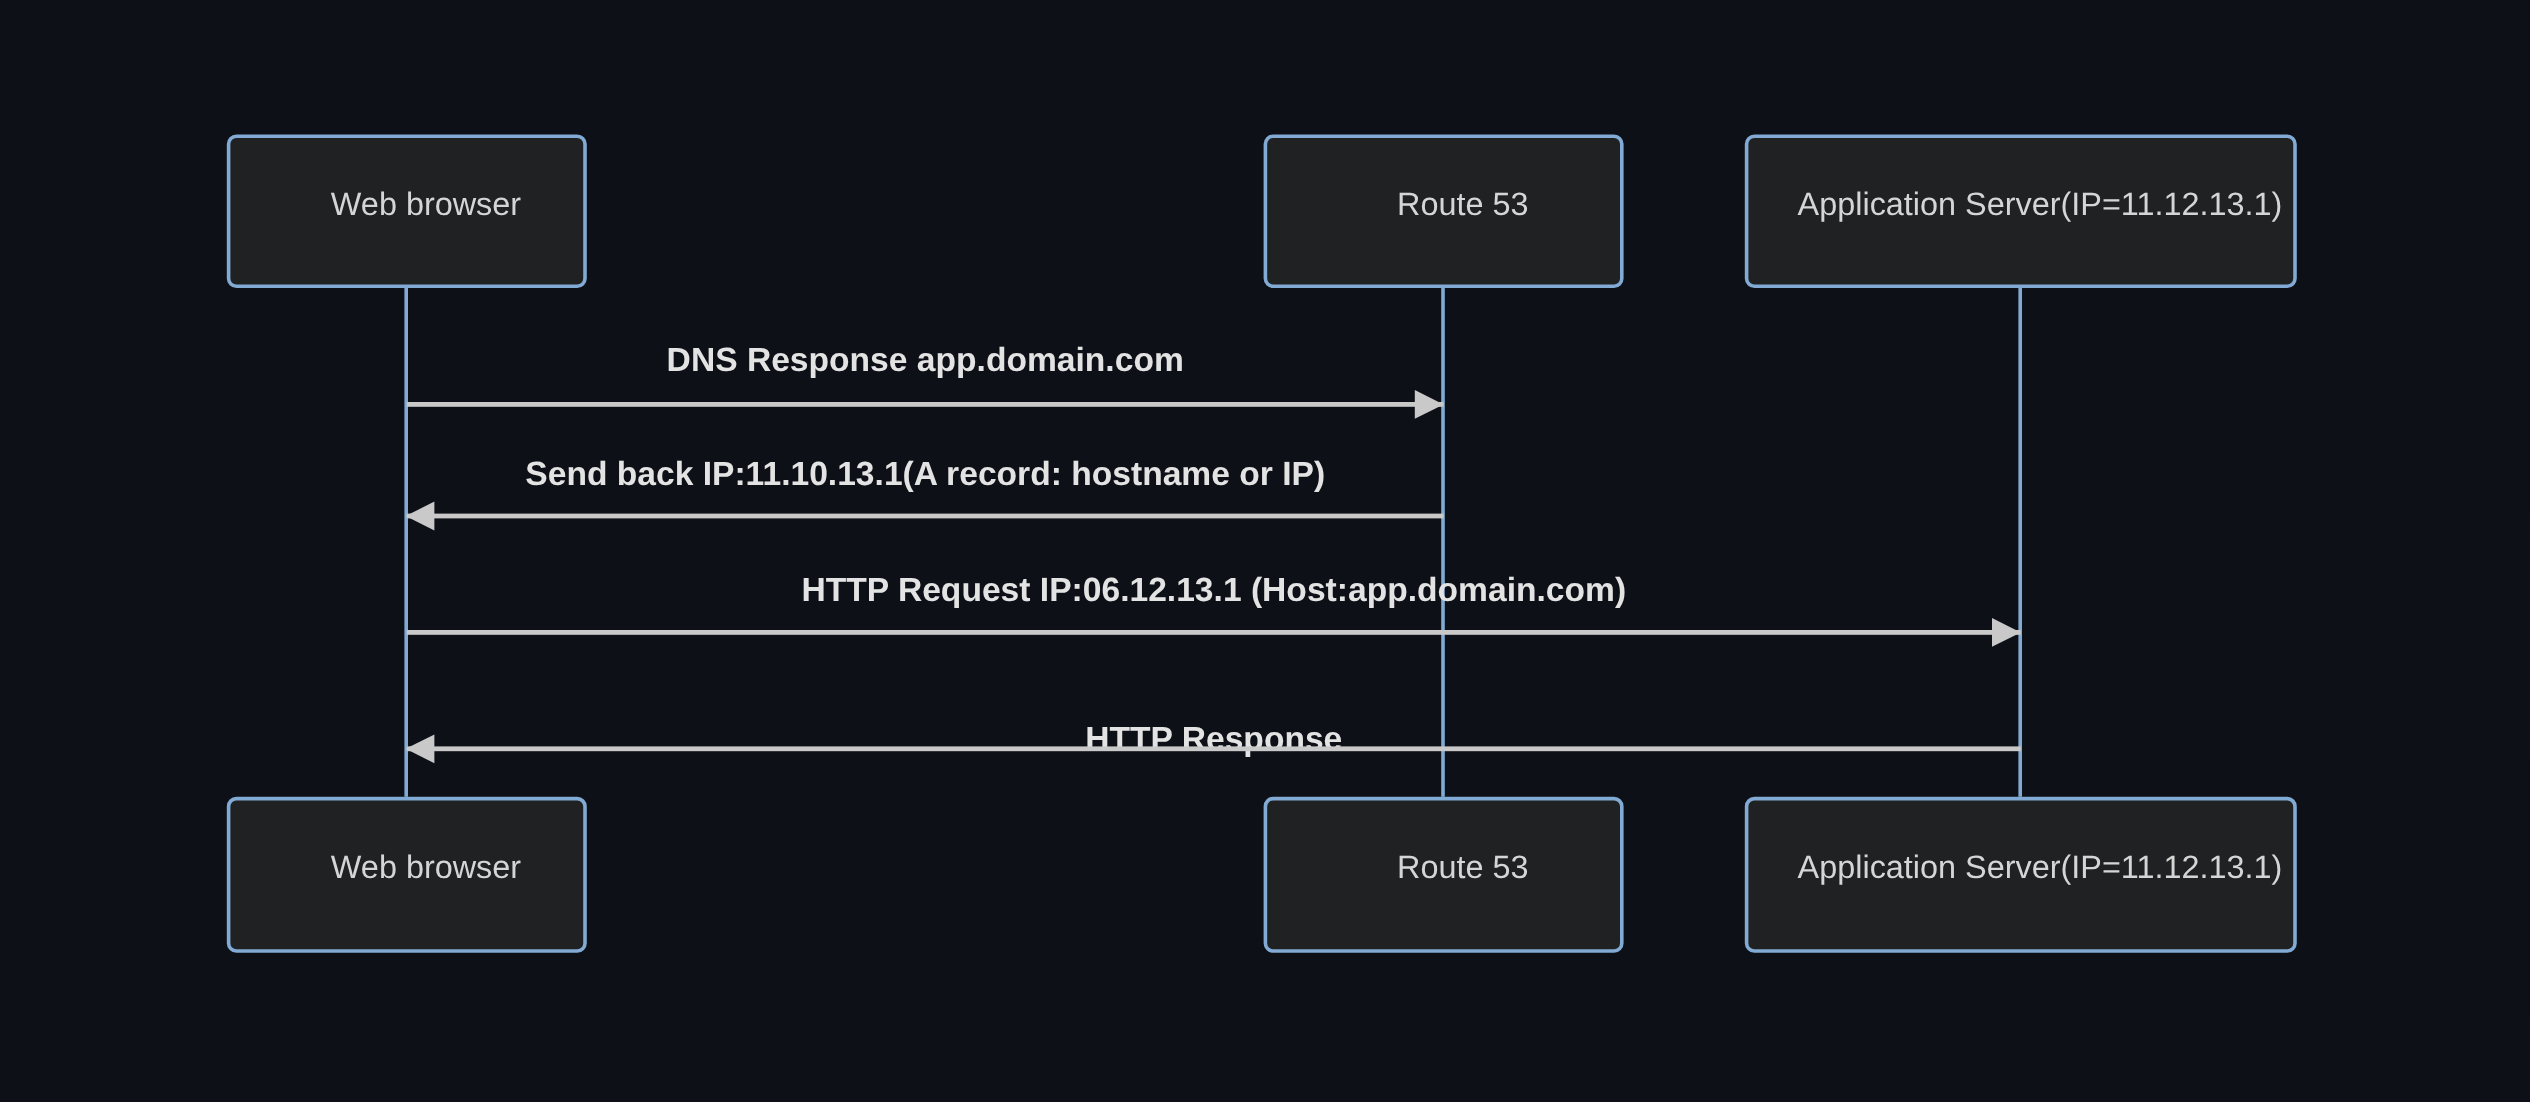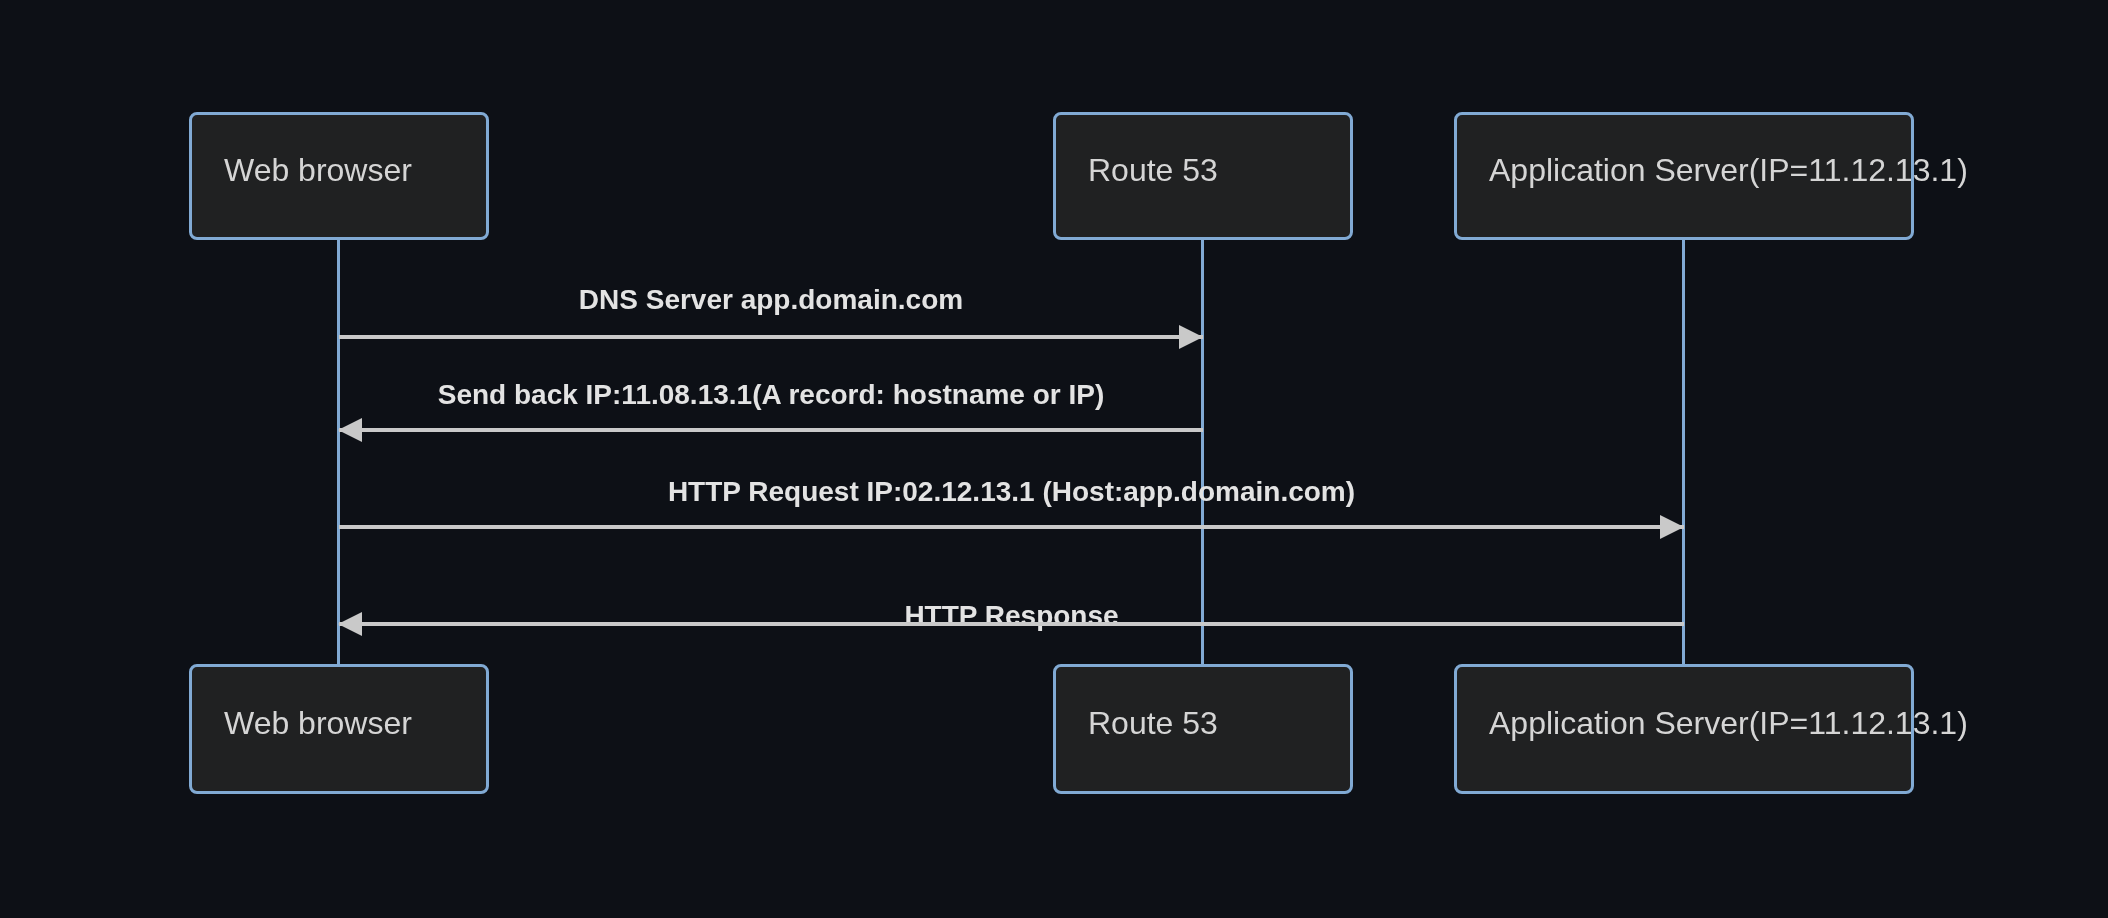--- a/index.html
+++ b/index.html
@@ -17,24 +17,24 @@
   }
 
   
   .actor {
     position: absolute;
     box-sizing: border-box;
     background: var(--actor-fill, #202122);
     border: 3px solid var(--actor-border, #81aad4);
     border-radius: 8px;
     color: var(--actor-text, #d5d5d5);
-    font-size: 32px;
+    font-size: 27px;
     display: flex;
     align-items: center;
-    justify-content: flex-start;
+    justify-content: center;
     white-space: nowrap;
     padding-bottom: 12px;
     padding-left: 32px;
   }
   .ab-a1 { left: 189px;  top: 112px; width: 300px; height: 128px; }
   .ab-b1 { left: 1053px; top: 112px; width: 300px; height: 128px; }
   .ab-c1 { left: 1454px; top: 112px; width: 460px; height: 128px; }
   .ab-a2 { left: 189px;  top: 664px; width: 300px; height: 130px; }
   .ab-b2 { left: 1053px; top: 664px; width: 300px; height: 130px; }
   .ab-c2 { left: 1454px; top: 664px; width: 460px; height: 130px; }
@@ -115,29 +115,29 @@
   <div class="actor ab-a2">
     <span>Web browser</span>
   </div>
   <div class="actor ab-b2">
     <span>Route 53</span>
   </div>
   <div class="actor ab-c2">
     <span>Application Server(IP=11.12.13.1)</span>
   </div>
 
-  <div class="msg-label lb-1">DNS Server app.domain.com</div>
+  <div class="msg-label lb-1">DNS Response app.domain.com</div>
   <div class="msg-line ml-1"></div>
   <div class="head head-right h1"></div>
 
-  <div class="msg-label lb-2">Send back IP:11.08.13.1(A record: hostname or IP)</div>
+  <div class="msg-label lb-2">Send back IP:11.10.13.1(A record: hostname or IP)</div>
   <div class="msg-line ml-2"></div>
   <div class="head head-left h2"></div>
 
-  <div class="msg-label lb-3">HTTP Request IP:02.12.13.1 (Host:app.domain.com)</div>
+  <div class="msg-label lb-3">HTTP Request IP:06.12.13.1 (Host:app.domain.com)</div>
   <div class="msg-line ml-3"></div>
   <div class="head head-right h3"></div>
 
   <div class="msg-label lb-4">HTTP Response</div>
   <div class="msg-line ml-4"></div>
   <div class="head head-left h4"></div>
 
 </div>
 
 </body></html>

